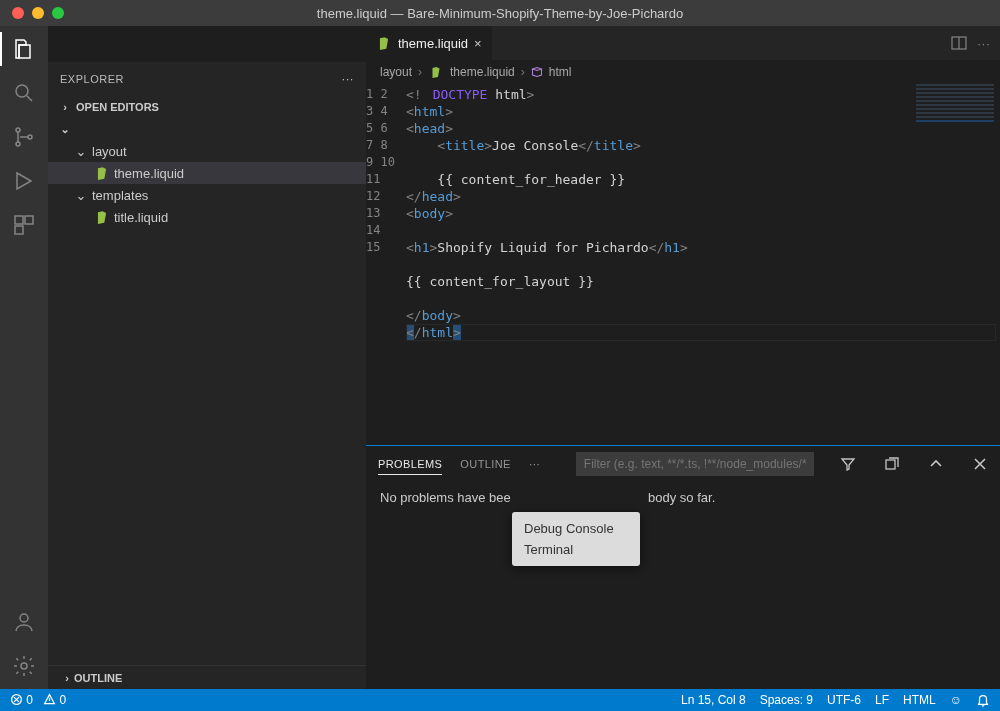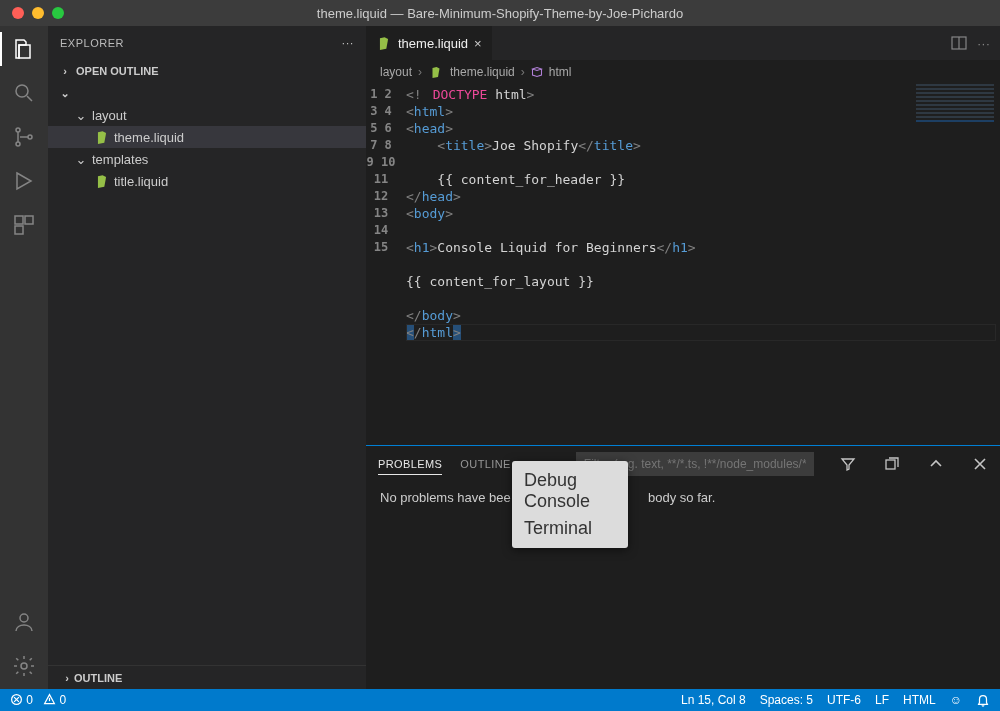--- a/index.html
+++ b/index.html
@@ -9,56 +9,56 @@
   .traffic { display:flex; gap:8px; padding-left:12px; }
   .tl { width:12px; height:12px; border-radius:50%; }
   .tl.red{background:#ff5f57;} .tl.yellow{background:#febc2e;} .tl.green{background:#28c840;}
   .titlebar-title{position:absolute; left:50%; transform:translateX(-50%); color:#ccc; font-size:13px;}
   .main { flex:1; display:flex; min-height:0;}
   .activitybar { width:48px; background:#333333; display:flex; flex-direction:column; align-items:center; padding-top:10px; gap:18px;}
   .activitybar .spacer{flex:1;}
   .activitybar .aicon{width:26px; height:26px; display:flex; align-items:center; justify-content:center; color:#858585;}
   .activitybar .aicon.active{color:#fff; position:relative;}
   .activitybar .aicon.active::before{content:""; position:absolute; left:-11px; top:-4px; width:2px; height:34px; background:#fff;}
-  .sidebar{width:318px; background:#252526; display:flex; flex-direction:column;}
+  .sidebar{width:318px; background:#252526; display:flex; flex-direction:column;margin-top:36px;}
   .sidebar-header{height:34px; display:flex; align-items:center; justify-content:space-between; padding:0 12px; color:#bbb; font-size:11px; letter-spacing:0.5px;}
   .tree{flex:1; overflow:auto; font-size:13px;}
   .trow{display:flex; align-items:center; height:22px; padding-left:10px; color:#ccc; gap:4px;}
   .trow.section{font-weight:700; font-size:11px; color:#ccc;}
   .trow.indent1{padding-left:26px;}
   .trow.indent2{padding-left:46px;}
   .trow.selected{background:#37373d;}
   .chev{width:14px; display:inline-flex; justify-content:center; color:#ccc;}
   .ficon{width:16px; height:16px; display:inline-flex; align-items:center; justify-content:center;}
   .shopify{color:#95bf47;}
   .sidebar-footer{height:24px; border-top:1px solid #333; display:flex; align-items:center; padding-left:12px; font-size:11px; font-weight:700; color:#ccc;}
   .editorgroup{flex:1; display:flex; flex-direction:column; background:#1e1e1e; min-width:0;}
   .tabs{height:34px; background:#252526; display:flex; align-items:stretch;}
   .tab{display:flex; align-items:center; gap:6px; padding:0 10px; background:#1e1e1e; border-right:1px solid #252526; color:#eee; font-size:13px;}
   .tab .close{color:#ccc;}
   .tabs .tabspacer{flex:1;}
   .tabs .tabactions{display:flex; align-items:center; gap:10px; padding-right:10px; color:#868686;}
   .breadcrumbs{height:22px; display:flex; align-items:center; gap:6px; padding-left:14px; color:#a9a9a9; font-size:12px; background:#1e1e1e; border-top:1px solid #1e1e1e;}
   .crumb-sep{color:#777;}
   .editor-area{flex:1; display:flex; position:relative; font-family: Menlo, Consolas, monospace; font-size:13px; min-height:0;}
-  .gutter{width:40px; text-align:center; color:#858585; padding:4px 10px 0 0; line-height:17px; font-size:12px;font-weight:bold;}
+  .gutter{width:40px; text-align:left; color:#858585; padding:4px 10px 0 0; line-height:17px; font-size:12px;}
   .code{padding-top:4px; line-height:17px; white-space:pre;}
-  .tok-doctype{color:#ec4899;padding-left:11px;} .tok-tag{color:#569cd6;} .tok-punc{color:#808080;} .tok-text{color:#d4d4d4;} .tok-liquid{color:#d4d4d4;}
+  .tok-doctype{color:#8b5cf6;padding-left:11px;} .tok-tag{color:#569cd6;} .tok-punc{color:#808080;} .tok-text{color:#d4d4d4;} .tok-liquid{color:#d4d4d4;}
   .currentline{position:absolute; left:40px; right:4px; height:17px; border:1px solid #282828; pointer-events:none;}
   .minimap{position:absolute; right:0; top:0; width:90px; height:120px; background:linear-gradient(#1e1e1e,#1e1e1e); opacity:0.6;}
   .minimap .mline{height:2px; margin:2px 6px; background:#3a4a5a;}
   .panel{height:244px; border-top:1px solid #007fd4; display:flex; flex-direction:column; background:#1e1e1e;}
   .panel-tabs{height:36px; display:flex; align-items:center; padding:0 12px; gap:18px; color:#969696; font-size:11px;}
   .panel-tabs .ptab{padding:4px 0; letter-spacing:0.4px;}
   .panel-tabs .ptab.active{color:#e7e7e7; border-bottom:1px solid #e7e7e7;}
   .panel-tabs .panelspacer{flex:1;}
   .filterbox{background:#3c3c3c; color:#cccccc; border:none; height:24px; width:260px; padding:0 8px; font-size:12px;}
   .panel-icn{color:#c5c5c5;}
   .panel-body{flex:1; padding:8px 14px; color:#ccc; font-size:13px; position:relative;}
-  .popup{position:absolute; left:512px; top:461px; background:#dcdcdc; color:#333; border-radius:3px; box-shadow:0 2px 10px rgba(0,0,0,0.5); padding:6px 0; font-size:18px; width:116px;}
+  .popup{position:absolute; left:512px; top:512px; background:#dcdcdc; color:#333; border-radius:3px; box-shadow:0 2px 10px rgba(0,0,0,0.5); padding:6px 0; font-size:13px; width:128px;}
   .popup-item{padding:3px 12px;}
   .statusbar{height:22px; background:#007acc; color:#fff; display:flex; align-items:center; font-size:12px; padding:0 10px; gap:14px;}
   .statusbar .sb-left{display:flex; gap:10px; align-items:center;}
   .statusbar .sb-spacer{flex:1;}
   svg{display:block;}
 </style>
 </head>
 <body>
 
 <div class="app">
@@ -123,21 +123,21 @@
     </div>
 
     <div class="sidebar">
       <div class="sidebar-header">
         <span>EXPLORER</span>
         <span style="color:#ccc;">···</span>
       </div>
       <div class="tree">
         <div class="trow section">
           <span class="chev">›</span>
-          <span>OPEN OUTLINE</span>
+          <span>OPEN EDITORS</span>
         </div>
         <div class="trow section">
           <span class="chev">⌄</span>
         </div>
         <div class="trow indent1">
           <span class="chev">⌄</span>
           <span>layout</span>
         </div>
         <div class="trow indent2 selected">
           <span class="ficon shopify">
@@ -219,27 +219,27 @@
 9
 10
 11
 12
 13
 14
 15</div>
         <div class="code"><span class="tok-punc">&lt;!</span><span class="tok-doctype">DOCTYPE</span> <span class="tok-text">html</span><span class="tok-punc">&gt;</span>
 <span class="tok-punc">&lt;</span><span class="tok-tag">html</span><span class="tok-punc">&gt;</span>
 <span class="tok-punc">&lt;</span><span class="tok-tag">head</span><span class="tok-punc">&gt;</span>
-    <span class="tok-punc">&lt;</span><span class="tok-tag">title</span><span class="tok-punc">&gt;</span><span class="tok-text">Joe Shopify</span><span class="tok-punc">&lt;/</span><span class="tok-tag">title</span><span class="tok-punc">&gt;</span>
+    <span class="tok-punc">&lt;</span><span class="tok-tag">title</span><span class="tok-punc">&gt;</span><span class="tok-text">Joe Console</span><span class="tok-punc">&lt;/</span><span class="tok-tag">title</span><span class="tok-punc">&gt;</span>
 
     <span class="tok-liquid">{{ content_for_header }}</span>
 <span class="tok-punc">&lt;/</span><span class="tok-tag">head</span><span class="tok-punc">&gt;</span>
 <span class="tok-punc">&lt;</span><span class="tok-tag">body</span><span class="tok-punc">&gt;</span>
 
-<span class="tok-punc">&lt;</span><span class="tok-tag">h1</span><span class="tok-punc">&gt;</span><span class="tok-text">Console Liquid for Beginners</span><span class="tok-punc">&lt;/</span><span class="tok-tag">h1</span><span class="tok-punc">&gt;</span>
+<span class="tok-punc">&lt;</span><span class="tok-tag">h1</span><span class="tok-punc">&gt;</span><span class="tok-text">Shopify Liquid for Pichardo</span><span class="tok-punc">&lt;/</span><span class="tok-tag">h1</span><span class="tok-punc">&gt;</span>
 
 <span class="tok-liquid">{{ content_for_layout }}</span>
 
 <span class="tok-punc">&lt;/</span><span class="tok-tag">body</span><span class="tok-punc">&gt;</span>
 <span style="background:#264f78;" class="tok-punc">&lt;</span><span class="tok-punc">/</span><span class="tok-tag">html</span><span style="background:#264f78;" class="tok-punc">&gt;</span></div>
         <div class="currentline" style="top:242px;"></div>
         <div class="minimap">
           <div class="mline"></div>
             <div class="mline"></div>
             <div class="mline"></div>
@@ -308,21 +308,21 @@
       <span>
         <svg style="display:inline; vertical-align:-2px;" width="13" height="13" viewBox="0 0 16 16" fill="none" stroke="currentColor" stroke-width="1.5">
             <path d="M8 2l6 11H2z"></path>
             <path d="M8 6v4M8 12v0"></path>
           </svg>
         <span>0</span>
       </span>
     </div>
     <div class="sb-spacer"></div>
     <span>Ln 15, Col 8</span>
-    <span>Spaces: 5</span>
+    <span>Spaces: 9</span>
     <span>UTF-6</span>
     <span>LF</span>
     <span>HTML</span>
     <span>☺</span>
     <span>
       <svg width="14" height="14" viewBox="0 0 16 16" fill="none" stroke="currentColor" stroke-width="1.4">
           <path d="M4 11V7a4 4 0 018 0v4l1 2H3zM7 14a1 1 0 002 0"></path>
         </svg>
     </span>
   </div>

